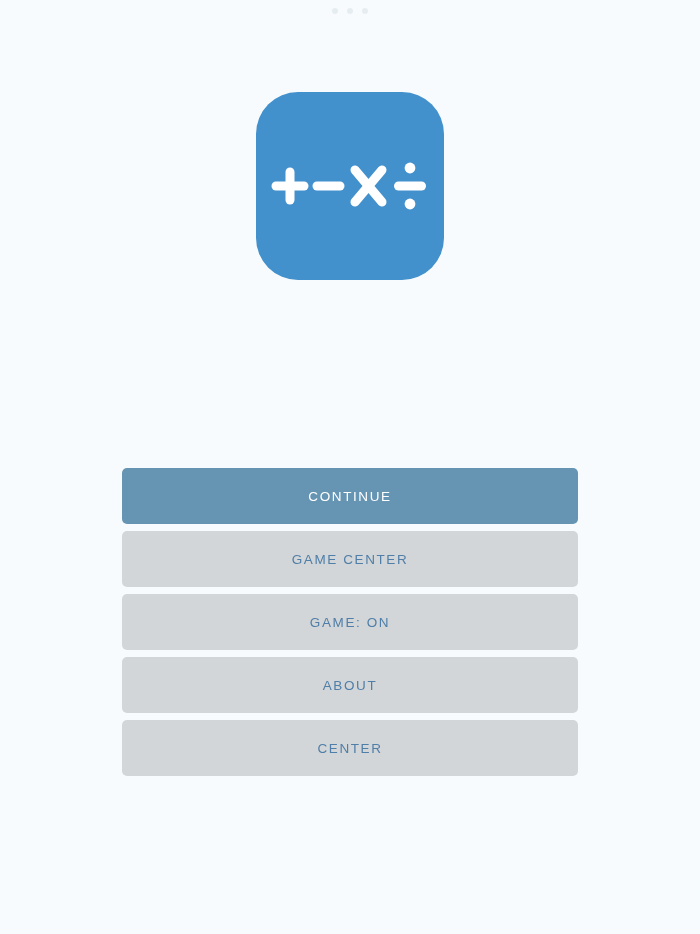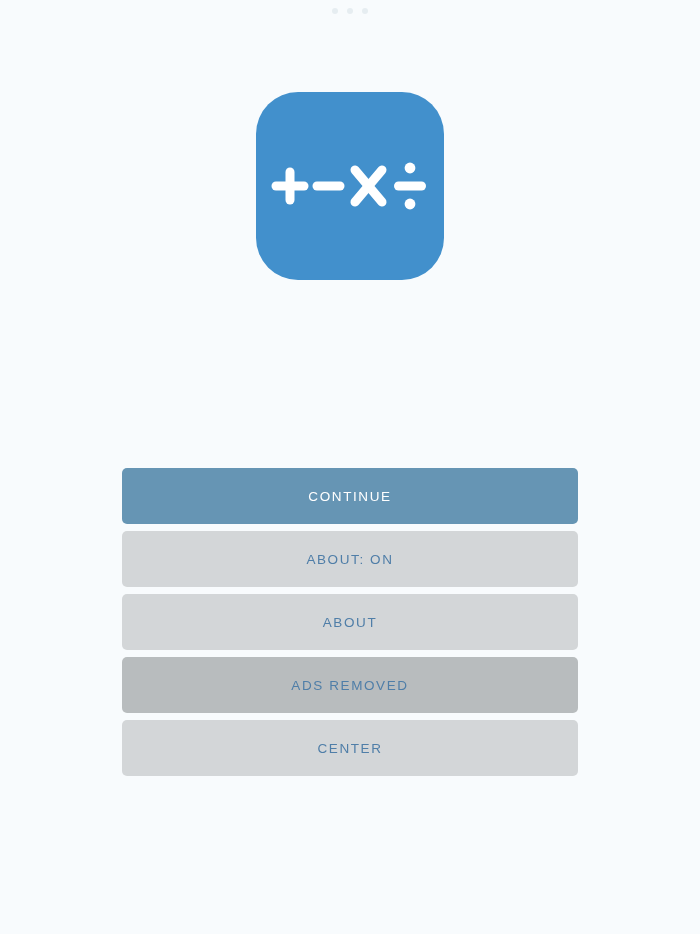--- a/index.html
+++ b/index.html
@@ -138,30 +138,30 @@
     </svg>
   </div>
 </div>
 
 <div class="menu">
 
   <button class="menu-button primary">
     <span class="label">CONTINUE</span>
   </button>
 
+  <button class="menu-button secondary">
+    <span class="label">GAME CENTER</span>
+  </button>
 
   <button class="menu-button secondary">
-    <span class="label">ABOUT: ON</span>
+    <span class="label">GAME: ON</span>
   </button>
 
   <button class="menu-button secondary">
     <span class="label">ABOUT</span>
   </button>
 
-  <button class="menu-button muted">
-    <span class="label">ADS REMOVED</span>
-  </button>
 
   <button class="menu-button secondary">
     <span class="label">CENTER</span>
   </button>
 
 </div>
 
 </body></html>

